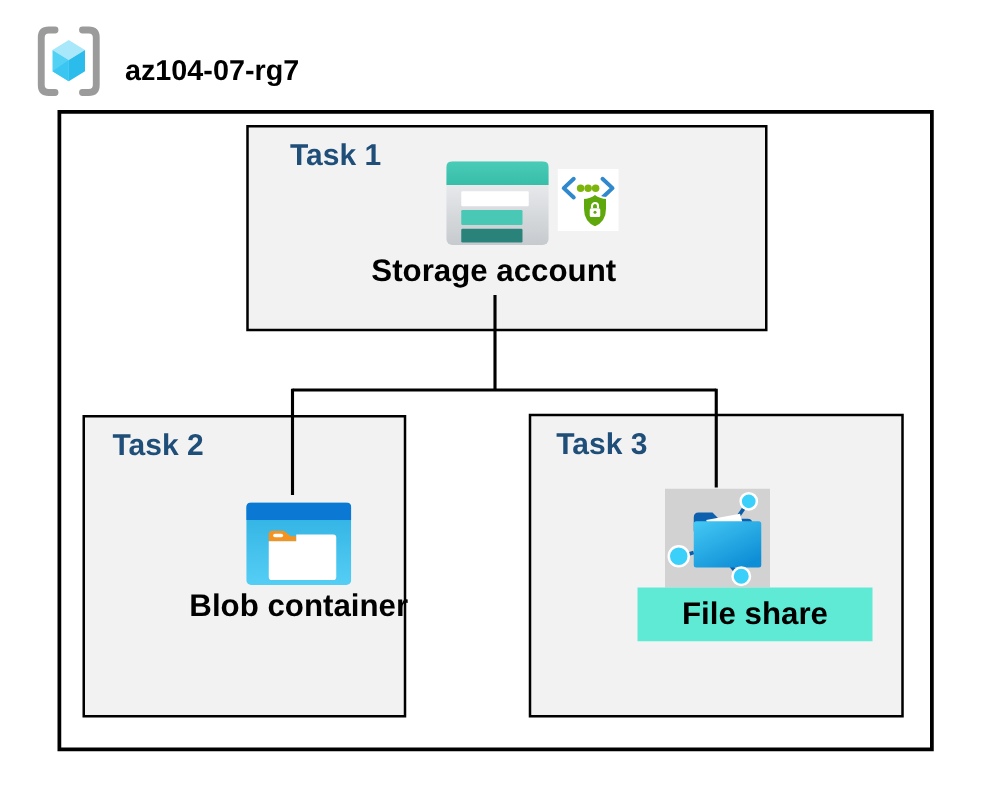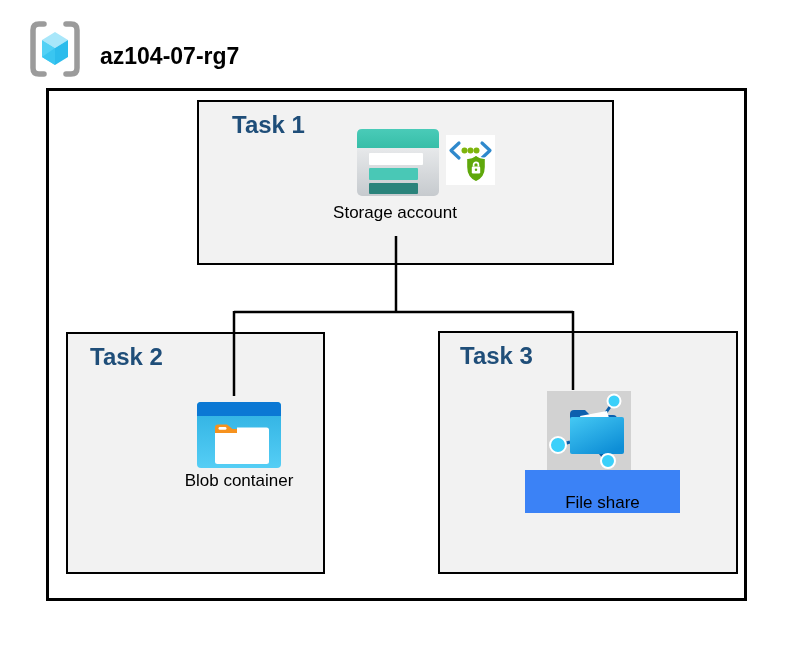--- a/index.html
+++ b/index.html
@@ -12,39 +12,39 @@
   .rg-title{position:absolute;left:100px;top:33px;font-size:23px;font-weight:bold;color:#000;white-space:nowrap;margin-top:10px;}
 
   
   .outer-box{position:absolute;left:46px;top:88px;width:701px;height:513px;
              border:3px solid #000;background:#fff;box-sizing:border-box;}
 
   
   .task-box{position:absolute;background:#F2F2F2;border:2.5px solid #000;box-sizing:border-box;padding-left:40px;}
   .task1{left:197px;top:100px;width:417px;height:165px;}
   .task2{left:66px;top:332px;width:259px;height:242px;}
-  .task3{left:423px;top:331px;width:300px;height:243px;margin-left:15px;}
+  .task3{left:423px;top:331px;width:300px;height:243px;}
   .task-label{position:absolute;font-size:24px;font-weight:bold;color:#1F4E79;white-space:nowrap;}
   .t1-label{left:33px;top:9px;}
   .t2-label{left:22px;top:9px;}
   .t3-label{left:20px;top:9px;}
 
-  .caption{position:absolute;font-size:17px;font-weight:normal;color:#000;white-space:nowrap;
+  .caption{position:absolute;font-size:25px;font-weight:bold;color:#000;white-space:nowrap;
            transform:translateX(-50%);}
   .t1-caption{left:196px;top:101px;}
   .t2-caption{left:171px;top:137px;}
 
   .storage-icon{position:absolute;left:158px;top:27px;width:82px;height:67px;}
   .endpoint-icon{position:absolute;left:247px;top:33px;width:49px;height:50px;}
   .blob-icon{position:absolute;left:129px;top:68px;width:84px;height:66px;}
 
   .fs-patch{position:absolute;left:107px;top:58px;width:84px;height:79px;background:#D2D2D2;}
   .fs-icon{position:absolute;left:0;top:0;width:84px;height:79px;}
-  .fs-band{position:absolute;left:85px;top:137px;width:155px;height:43px;background:#3b82f6;
-           display:flex;align-items:flex-end;justify-content:center;}
+  .fs-band{position:absolute;left:85px;top:137px;width:188px;height:43px;background:#5eead4;
+           display:flex;align-items:center;justify-content:center;}
   .fs-band .caption{position:static;transform:none;}
 
   .connector-layer{position:absolute;left:0;top:0;width:788px;height:647px;
                    pointer-events:none;z-index:50;}
 </style>
 </head>
 <body>
 
 <div class="rg-header">
   <svg class="rg-icon" viewBox="0 0 54 58">

